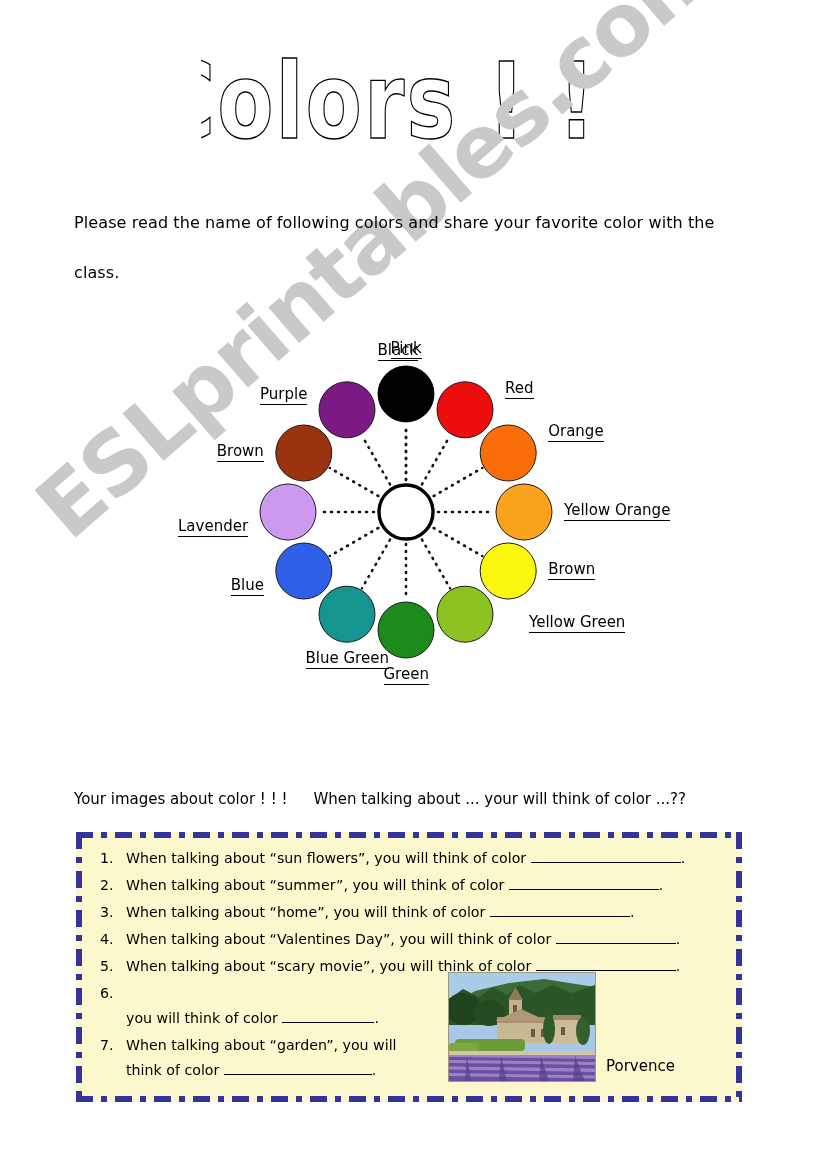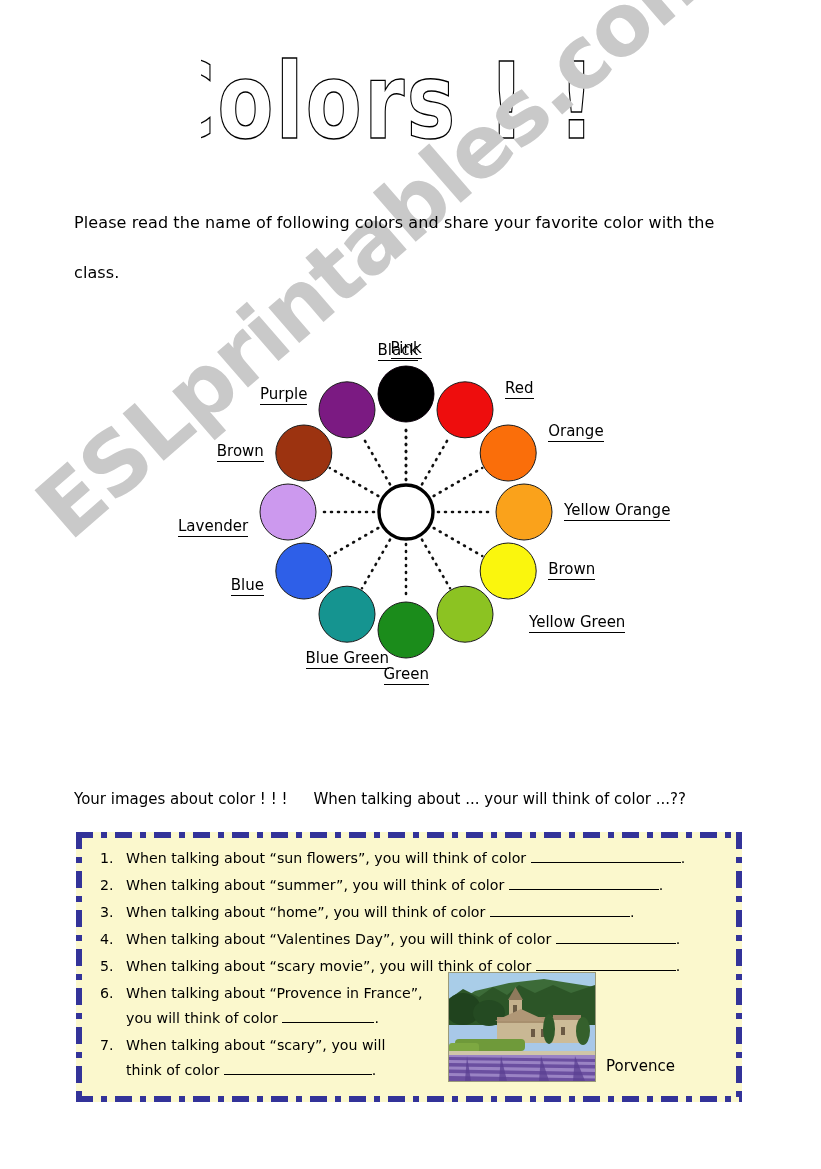--- a/index.html
+++ b/index.html
@@ -250,22 +250,22 @@
   <div class="edge h bottom"></div>
   <div class="edge v left"></div>
   <div class="edge v right"></div>
 
   <ol id="qlist">
       <li><span class="num">1.</span><span>When talking about “sun flowers”, you will think of color </span><span class="blank" style="width: 150px;"></span><span>.</span></li>
       <li><span class="num">2.</span><span>When talking about “summer”, you will think of color </span><span class="blank" style="width: 150px;"></span><span>.</span></li>
       <li><span class="num">3.</span><span>When talking about “home”, you will think of color </span><span class="blank" style="width: 140px;"></span><span>.</span></li>
       <li><span class="num">4.</span><span>When talking about “Valentines Day”, you will think of color </span><span class="blank" style="width: 120px;"></span><span>.</span></li>
       <li><span class="num">5.</span><span>When talking about “scary movie”, you will think of color </span><span class="blank" style="width: 140px;"></span><span>.</span></li>
-      <li style="width: 330px;"><span class="num">6.</span><span>When talking about “Provence in France”, </span><br><span>you will think of color </span><span class="blank" style="width: 92px;"></span><span>.</span></li>
-      <li style="width: 330px;"><span class="num">7.</span><span>When talking about “scary”, you will </span><br><span>think of color </span><span class="blank" style="width: 148px;"></span><span>.</span></li>
+      <li style="width: 330px;"><span class="num">6.</span><br><span>you will think of color </span><span class="blank" style="width: 92px;"></span><span>.</span></li>
+      <li style="width: 330px;"><span class="num">7.</span><span>When talking about “garden”, you will </span><br><span>think of color </span><span class="blank" style="width: 148px;"></span><span>.</span></li>
     </ol>
 
   <div id="photo">
     <svg width="146" height="108" viewBox="0 0 146 108" aria-hidden="true">
 
       <rect x="0" y="0" width="146" height="40" fill="#a9cde8"></rect>
 
       <path d="M0 34 L26 18 L60 10 L95 6 L146 14 L146 46 L0 46 Z" fill="#3c6b38"></path>
 
       <path d="M0 26 L14 16 L30 24 L44 14 L58 22 L70 12 L86 20 L104 12 L122 20 L146 12 L146 52 L0 52 Z" fill="#2c5527"></path>

